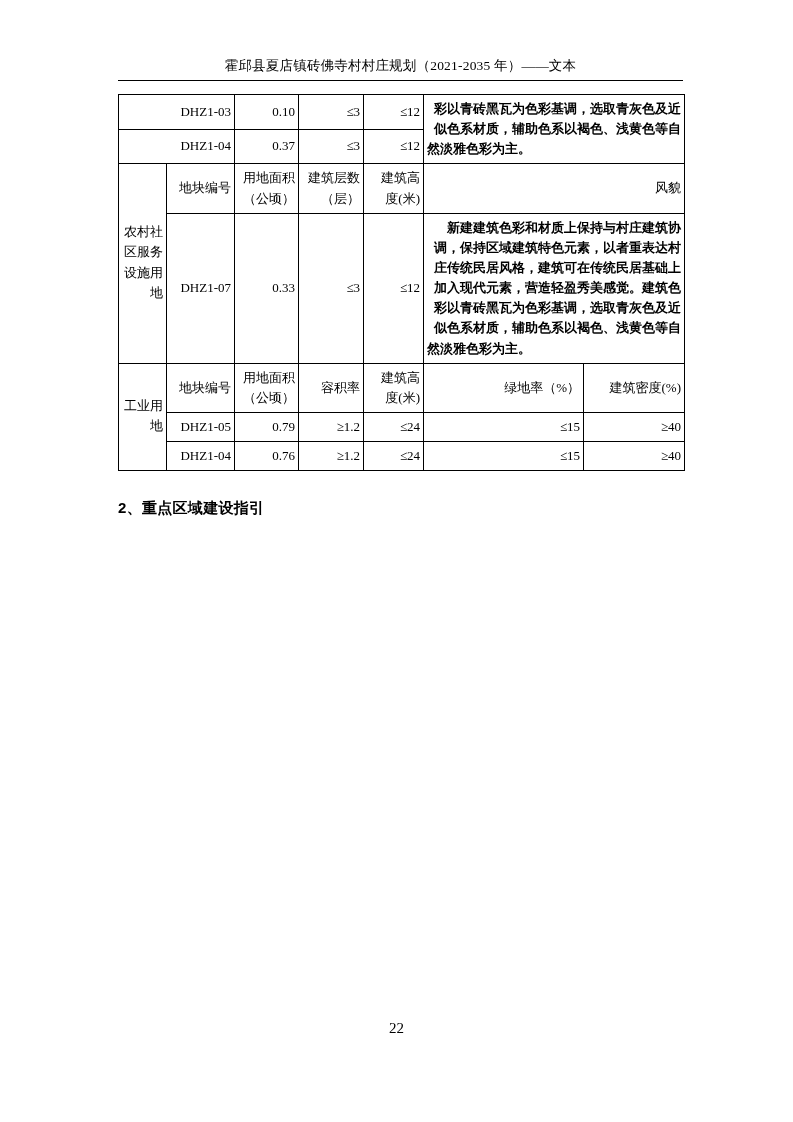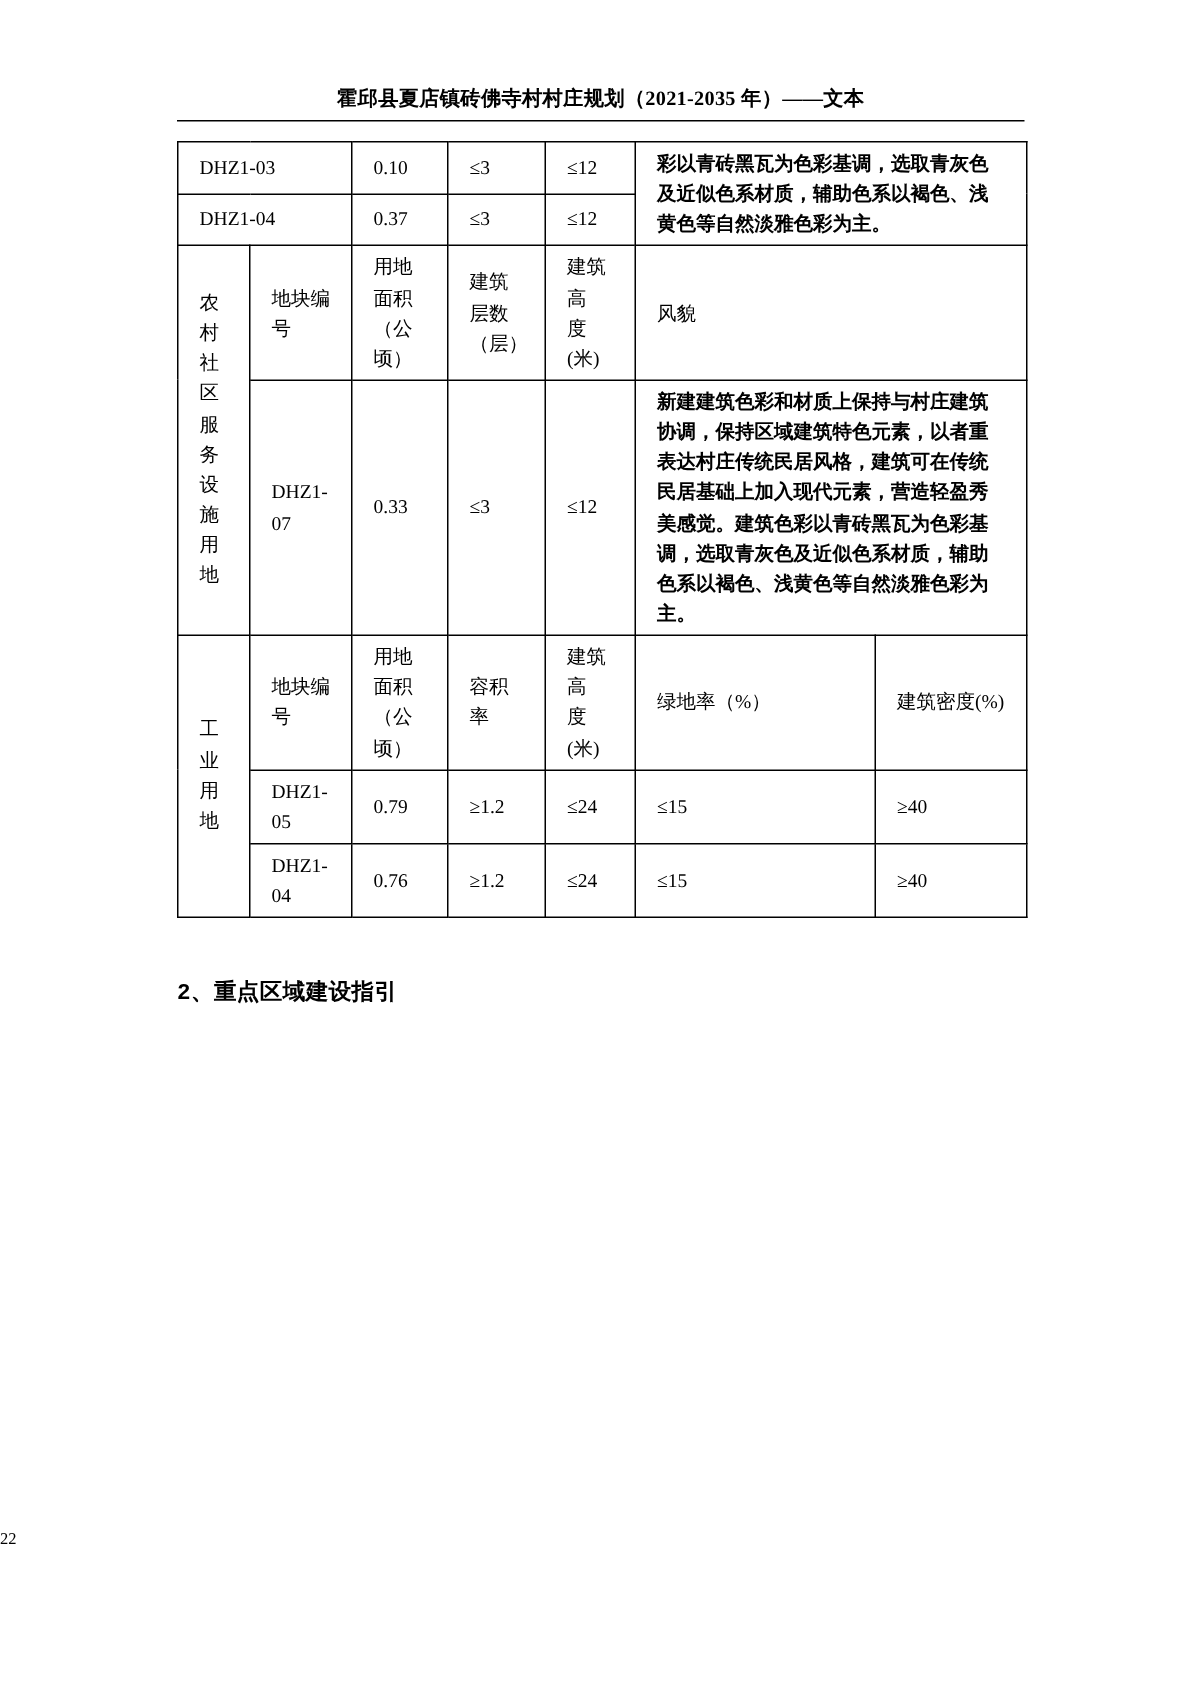--- a/index.html
+++ b/index.html
@@ -24,21 +24,20 @@
   }
   .header {
     position: absolute;
     top: 57px;
     left: 118px;
     width: 565px;
     text-align: center;
     font-size: 13.5px;
     font-family: "Liberation Serif", "DejaVu Serif", serif;
     letter-spacing: 0.2px;
-    font-weight: bold;
   }
   .header-rule {
     position: absolute;
     top: 80px;
     left: 118px;
     width: 565px;
     height: 1px;
     background: #000;
   }
   .content {
@@ -49,22 +48,22 @@
   }
 
   table.spec {
     border-collapse: collapse;
     width: 566px;
     table-layout: fixed;
   }
   table.spec td {
     border: 1px solid #000;
     font-size: 13px;
-    padding: 4px 14px;
-    text-align: left;
+    padding: 4px 3px;
+    text-align: right;
     vertical-align: middle;
     line-height: 1.55;
   }
   td.para {
     text-align: justify;
     text-align-last: left;
     padding: 7px 8px;
     line-height: 1.75;
     font-weight: bold;
   }
@@ -72,41 +71,42 @@
     font-size: 13px;
     line-height: 1.7;
     padding: 4px 6px;
     font-family: Liberation Mono, monospace;
   }
   .two-line {
     line-height: 1.4;
   }
 
   .section-title {
-    margin-top: 40px;
+    margin-top: 28px;
     font-size: 15px;
     font-weight: bold;
-    font-family: Liberation Mono, monospace;
+    font-family: Liberation Sans, sans-serif;
     letter-spacing: 0.3px;
   }
   p.body {
     margin: 12px 0 0 0;
     font-size: 14.5px;
     line-height: 2.0;
     text-indent: 2em;
     text-align: justify;
     text-align-last: left;
     letter-spacing: 0.2px;
   }
   .pagenum {
     position: absolute;
     top: 1020px;
     left: 0;
     width: 793px;
-    font-size: 11px;
+    text-align: center;
+    font-size: 15px;
   }
 </style>
 </head>
 <body>
 
 <div class="page">
 
   <div class="header">霍邱县夏店镇砖佛寺村村庄规划（2021-2035 年）——文本</div>
   <div class="header-rule"></div>
 

